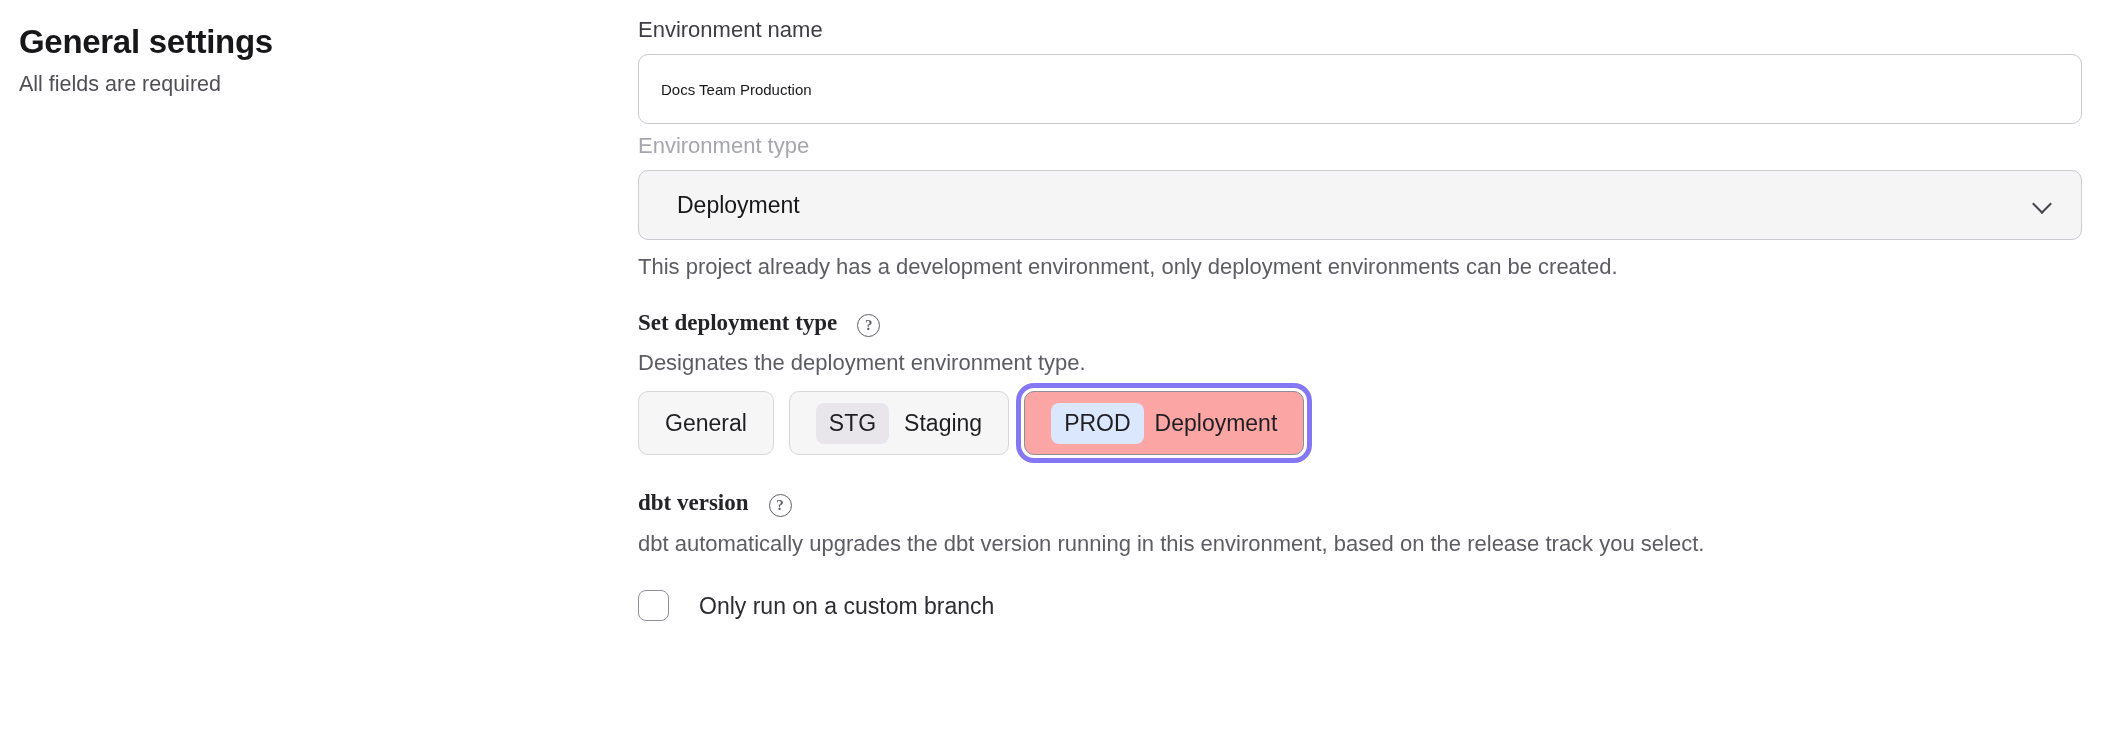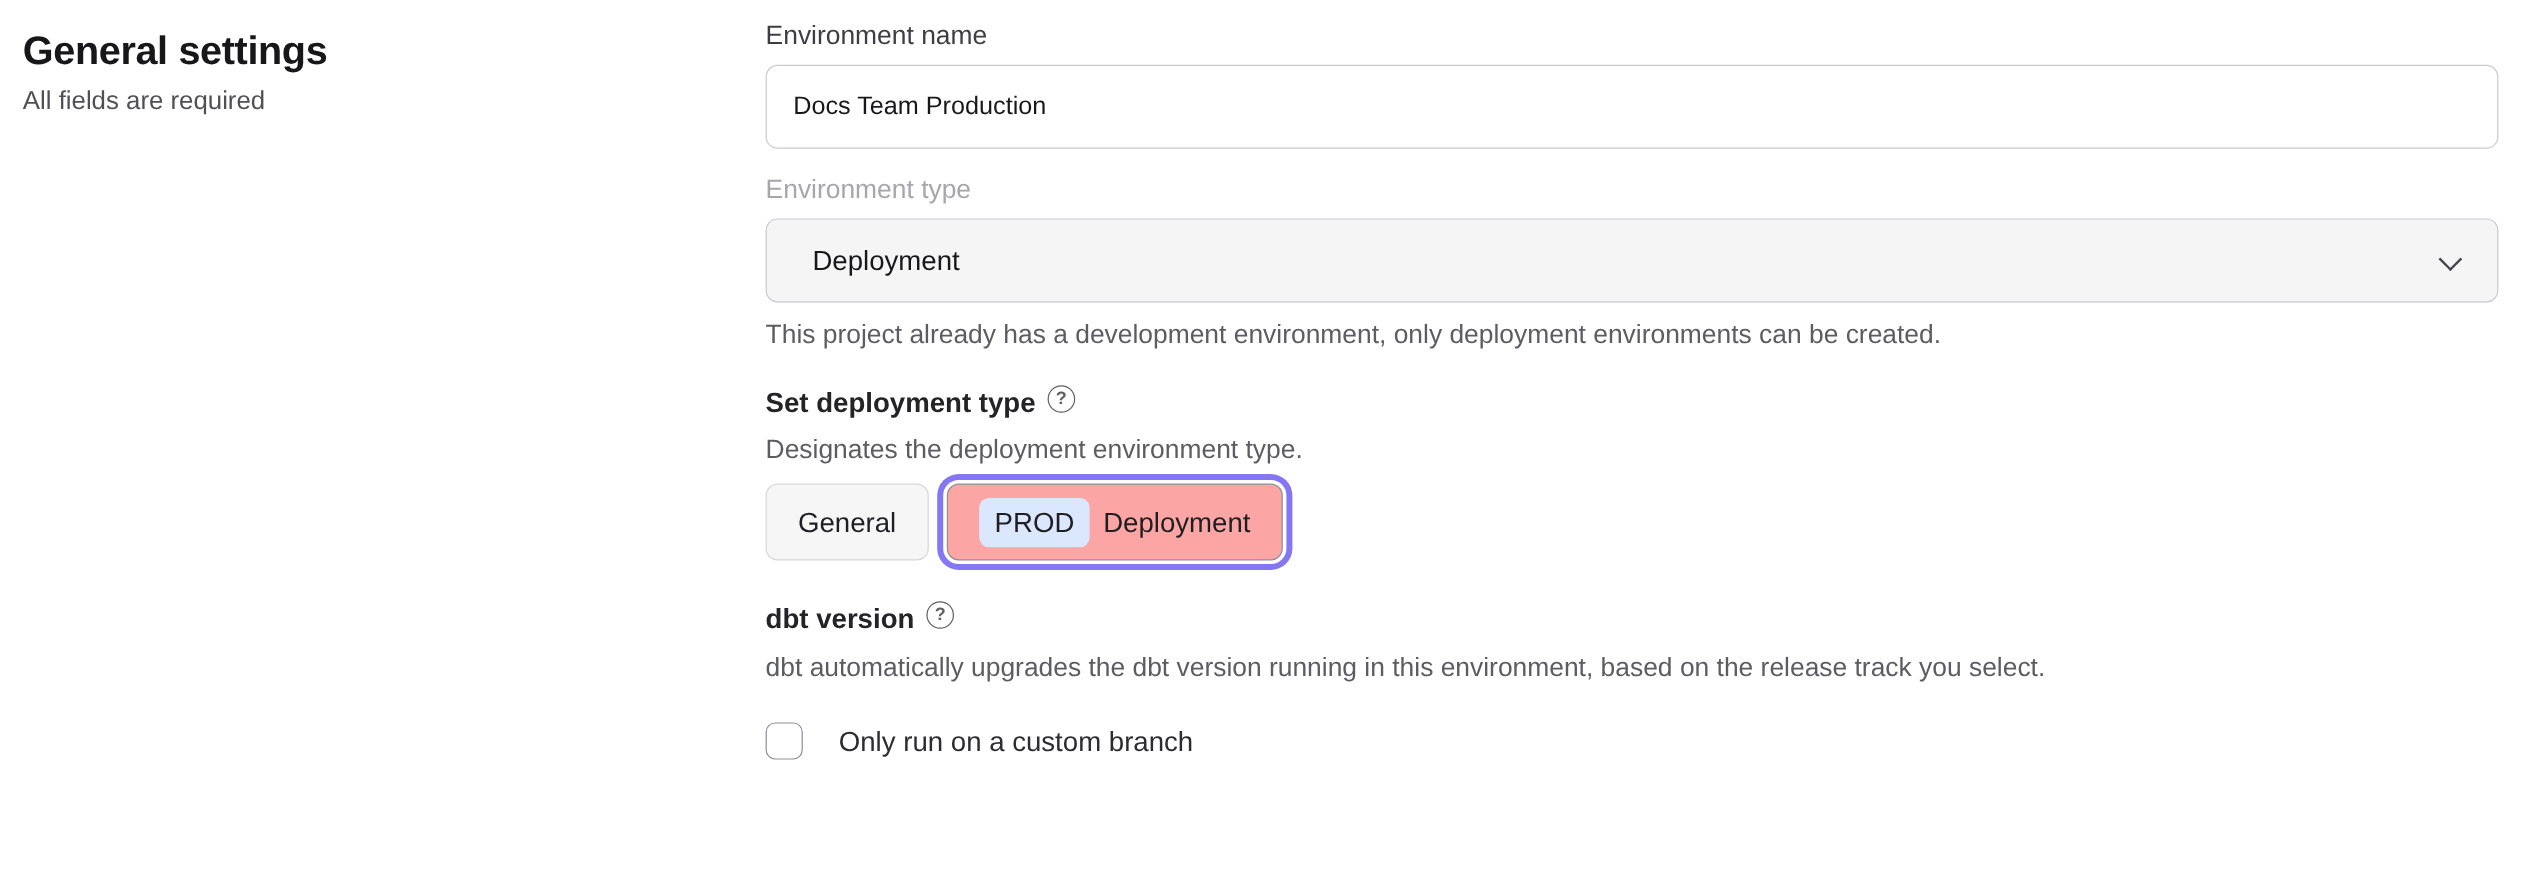--- a/index.html
+++ b/index.html
@@ -24,21 +24,21 @@
   .field-label {
     font-size: 22px; font-weight: 500; color: #3d3d44;
     line-height: 28px; margin-bottom: 10px;
   }
   .field-label.disabled { color: #a6a6ad; }
   .text-input {
     width: 100%; height: 70px;
     border: 1.5px solid #c9c9cf; border-radius: 10px;
     background: #ffffff;
     font-family: "Liberation Sans", sans-serif;
-    font-size: 21px; color: #18181b;
+    font-size: 15px; color: #18181b;
     padding: 0 22px;
     outline: none;
   }
   .select-box {
     position: relative;
     width: 100%; height: 70px;
     border: 1.5px solid #c9c9cf; border-radius: 10px;
     background: #ffffff;
     display: flex; align-items: center;
     padding: 0 38px;
@@ -50,24 +50,24 @@
     position: absolute; right: 32px; top: 26px;
     width: 14px; height: 14px;
     border-right: 2.5px solid #45454c;
     border-bottom: 2.5px solid #45454c;
     transform: rotate(45deg);
   }
   .helper-text {
     margin-top: 13px;
     font-size: 22px; color: #5c5c63; line-height: 28px;
   }
-  .gap-20 { margin-top: 20px; }
+  .gap-20 { margin-top: 8px; }
   .gap-28 { margin-top: 28px; }
   .gap-34 { margin-top: 34px; }
-  .section-title-row { display: flex; align-items: flex-start; gap: 10px; }
+  .section-title-row { display: flex; align-items: flex-end; gap: 20px; font-family: Liberation Serif, serif; }
   .section-title {
     font-size: 23px; font-weight: 700; color: #242428; line-height: 28px;
   }
   .help-icon {
     width: 23px; height: 23px; border-radius: 50%;
     border: 1.5px solid #5f5f66;
     color: #5f5f66; font-size: 15px; font-weight: 700;
     display: inline-flex; align-items: center; justify-content: center;
     cursor: pointer; user-select: none;
   }
@@ -139,20 +139,24 @@
   <div class="section-title-row gap-28">
     <span class="section-title">Set deployment type</span>
     <span class="help-icon">?</span>
   </div>
   <div class="section-desc">Designates the deployment environment type.</div>
 
   <div class="btn-row">
     <button class="type-btn">
       <span>General</span>
     </button>
+    <button class="type-btn">
+      <span class="type-badge badge-stg">STG</span>
+      <span>Staging</span>
+    </button>
     <button class="type-btn selected">
       <span class="type-badge badge-prod">PROD</span>
       <span>Deployment</span>
     </button>
   </div>
 
   
   <div class="section-title-row gap-34">
     <span class="section-title">dbt version</span>
     <span class="help-icon">?</span>

